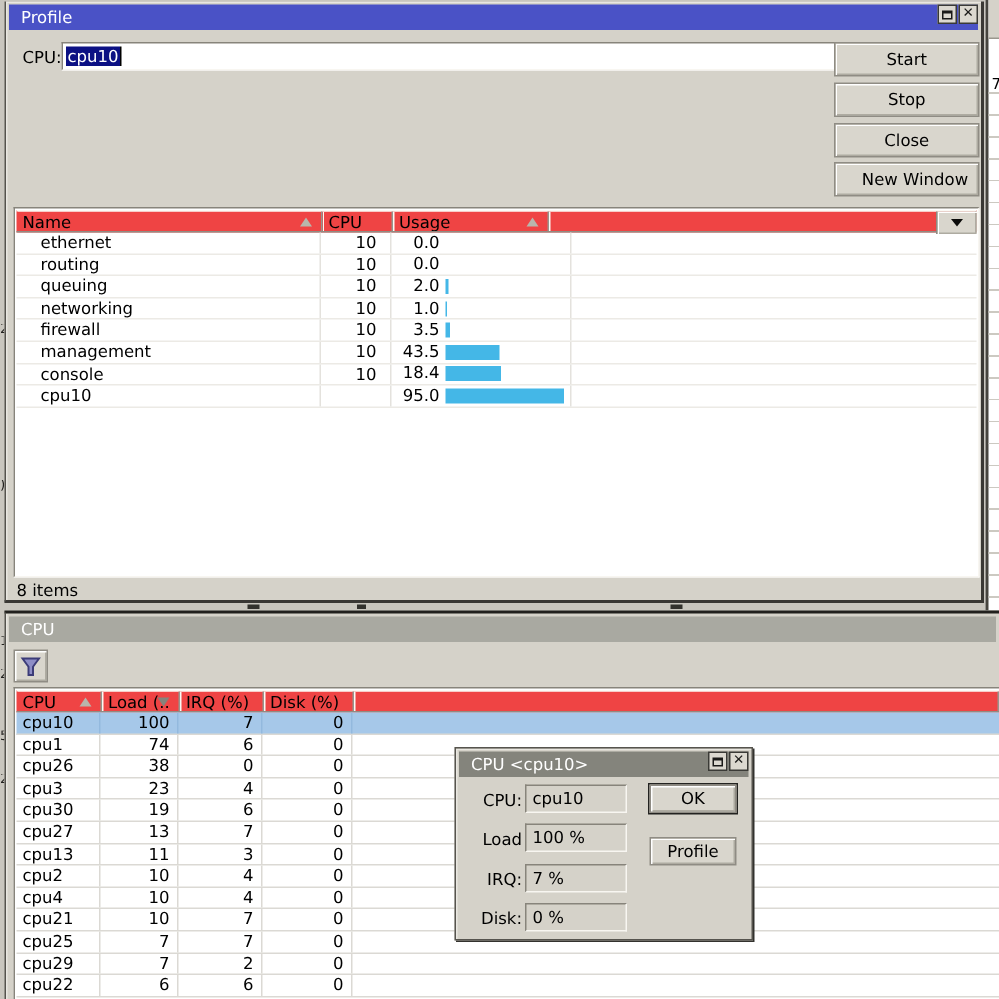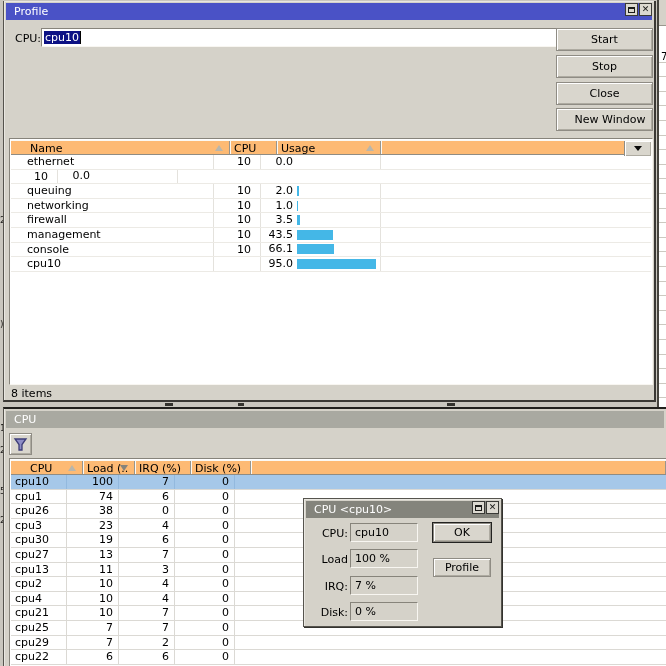--- a/index.html
+++ b/index.html
@@ -90,22 +90,22 @@
   .dd-glyph .bar { width:9px; height:2px; background:#0b0b0a; }
 
   .act-btn { left:552px; width:97px; height:23px; }
 
   #profile-table {
     position:absolute; left:5px; top:137px; width:644px; height:247px;
     background:#fff;
   }
   .thead {
     position:absolute; left:1px; right:1px; top:1px; height:15px;
-    background:#fdba74; display:flex;
-    border-top:1px solid #fbf9f4; border-bottom:1px solid #8f8c84;padding-left:15px;
+    background:#ef4444; display:flex;
+    border-top:1px solid #fbf9f4; border-bottom:1px solid #8f8c84;
   }
   .hcell { position:relative; padding:1px 0 0 4px; border-right:1px solid #98958d; box-shadow:1px 0 0 #fbf9f4; overflow:hidden; white-space:nowrap; }
   .hcell .sort { position:absolute; right:6px; top:4px; }
   .tbody { position:absolute; left:1px; right:1px; top:16px; }
   .trow { display:flex; height:14.6px; line-height:14px; border-bottom:1px solid #eceae5; white-space:nowrap; }
   .trow .cell { overflow:hidden; }
   #profile-table .c0 { width:203px; padding-left:16px; border-right:1px solid #e4e2dd; }
   #profile-table .c1 { width:47px; text-align:right; padding-right:9px; border-right:1px solid #e4e2dd; }
   #profile-table .c2 { width:120px; display:flex; align-items:center; border-right:1px solid #e4e2dd; }
   #profile-table .c2 .uval { display:inline-block; width:32px; text-align:right; }
@@ -235,20 +235,21 @@
     <div class="tbody">
       <div class="trow">
         <div class="cell c0">ethernet</div>
         <div class="cell c1">10</div>
         <div class="cell c2">
             <span class="uval">0.0</span>
             <span class="ubar" style="width: 0px;"></span>
           </div>
       </div>
       <div class="trow">
+        <div class="cell c0">routing</div>
         <div class="cell c1">10</div>
         <div class="cell c2">
             <span class="uval">0.0</span>
             <span class="ubar" style="width: 0px;"></span>
           </div>
       </div>
       <div class="trow">
         <div class="cell c0">queuing</div>
         <div class="cell c1">10</div>
         <div class="cell c2">
@@ -277,21 +278,21 @@
         <div class="cell c1">10</div>
         <div class="cell c2">
             <span class="uval">43.5</span>
             <span class="ubar" style="width: 36.105px;"></span>
           </div>
       </div>
       <div class="trow">
         <div class="cell c0">console</div>
         <div class="cell c1">10</div>
         <div class="cell c2">
-            <span class="uval">66.1</span>
+            <span class="uval">18.4</span>
             <span class="ubar" style="width: 37.35px;"></span>
           </div>
       </div>
       <div class="trow">
         <div class="cell c0">cpu10</div>
         <div class="cell c1"></div>
         <div class="cell c2">
             <span class="uval">95.0</span>
             <span class="ubar" style="width: 78.85px;"></span>
           </div>

